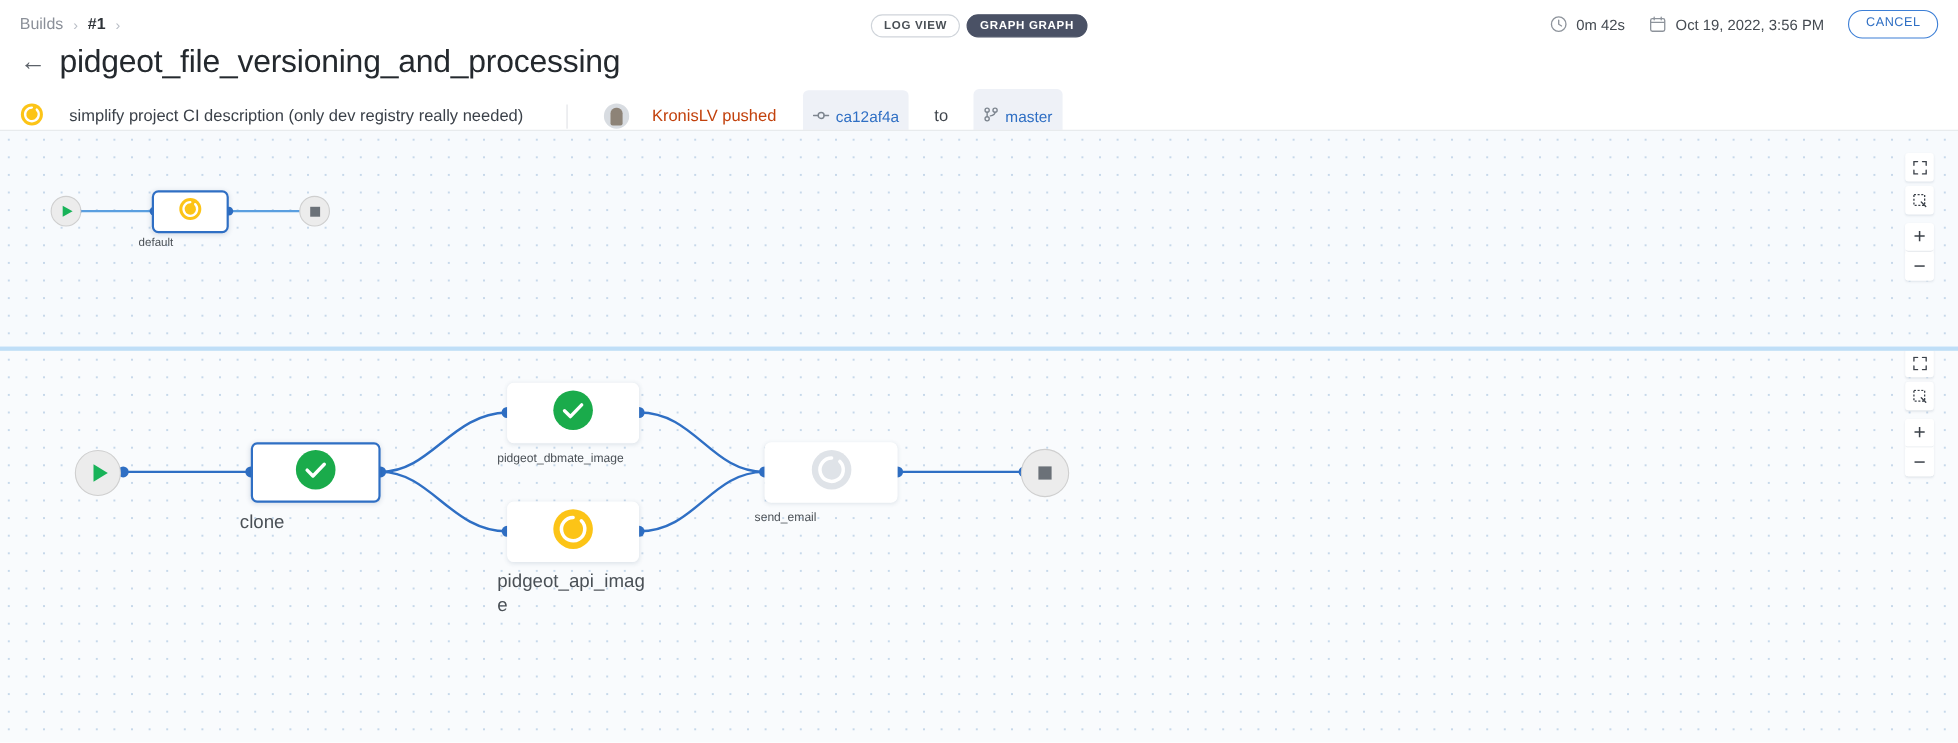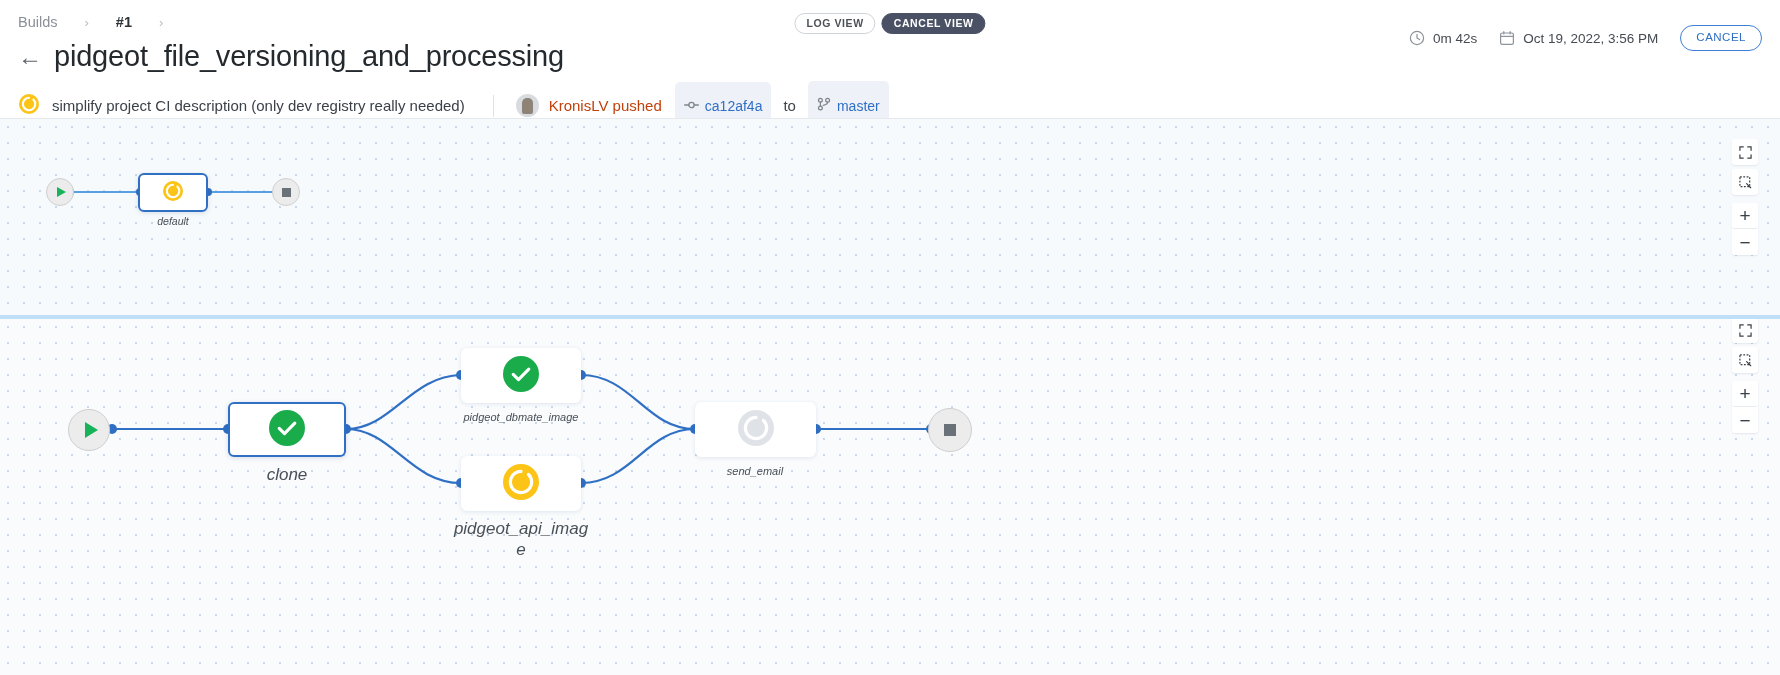--- a/index.html
+++ b/index.html
@@ -10,42 +10,42 @@
     font-family: "Liberation Sans", sans-serif;
     -webkit-font-smoothing: antialiased;
   }
 
   
   .topbar {
     position: absolute; top: 0; left: 0; width: 1780px; height: 44px;
     display: flex; align-items: center;
   }
   .breadcrumb {
-    display: flex; align-items: center; gap: 27px;
+    display: flex; align-items: center; gap: 9px;
     margin-left: 18px; font-size: 14.5px;
   }
   .bc-builds { color: #8a8f98; }
   .bc-sep { color: #b9bec6; font-size: 13px; }
   .bc-num { color: #2e3338; font-weight: bold; }
 
   .viewtoggle {
     position: absolute; left: 50%; top: 13px;
     transform: translateX(-50%);
     display: flex; align-items: flex-end; gap: 6px;
   }
   .vt-pill {
     font-size: 10.5px; font-weight: bold; letter-spacing: .6px;
     padding: 4px 11px 4px 11px; border-radius: 11px;
     line-height: 1;
   }
   .vt-off { border: 1px solid #cfd4da; color: #4a5056; background: #fff; }
   .vt-on  { background: #4a5165; color: #ffffff; border: 1px solid #4a5165; }
 
   .top-right {
-    position: absolute; right: 18px; top: 16px; height: 44px;
+    position: absolute; right: 18px; top: 0; height: 44px;
     display: flex; align-items: center; gap: 0;
     font-size: 13.5px; color: #454b52;
   }
   .meta-item { display: flex; align-items: center; gap: 8px; margin-right: 22px; }
   .meta-item svg { display: block; }
   .cancel-btn {
     border: 1px solid #3d7fd6; color: #2f6fc4; background: #fff;
     border-radius: 15px; padding: 6px 15px 6px 15px;
     font-size: 11.5px; letter-spacing: .5px; cursor: pointer;
     line-height: 1;
@@ -57,21 +57,21 @@
     display: flex; align-items: center; gap: 12px;
   }
   .back-arrow { color: #5c6269; font-size: 24px; line-height: 1; cursor: pointer; }
   .page-title {
     font-size: 29px; color: #24292e; letter-spacing: -.2px;
     font-weight: normal;
   }
 
   .subrow {
     position: absolute; top: 81px; left: 18px;
-    display: flex; align-items: center; gap: 0;
+    display: flex; align-items: center; gap: 11px;
     font-size: 15px; color: #3f454c;
   }
   .status-dot { margin-right: 12px; display: block; }
   .commit-msg { color: #3b4149; }
   .sub-divider {
     width: 1px; height: 22px; background: #dfe2e6;
     margin: 0 22px 0 28px;
   }
   .avatar {
     width: 23px; height: 23px; border-radius: 50%;
@@ -137,22 +137,22 @@
     box-shadow: 0 1px 4px rgba(45,70,110,.12);
   }
   .node-selected { border: 2px solid #2f6fc4; box-shadow: 0 1px 5px rgba(45,70,110,.16); }
   .node-plain { border: 1px solid #ffffff; }
   .endpoint {
     position: absolute; border-radius: 50%;
     background: #ececec; border: 1px solid #cfcfcf;
     display: flex; align-items: center; justify-content: center;
   }
   .node-label {
-    position: absolute; text-align: center;
-    color: #4a5056; line-height: 1.22; font-style: italic;
+    position: absolute; 
+    color: #4a5056; line-height: 1.22;
   }
 
   .sq-stop { width: 12px; height: 12px; background: #6b7178; }
   .tri-play {
     width: 0; height: 0;
     border-left: 13px solid #18b359;
     border-top: 8px solid transparent;
     border-bottom: 8px solid transparent;
     margin-left: 4px;
   }
@@ -170,21 +170,21 @@
 <div class="topbar">
   <div class="breadcrumb">
     <span class="bc-builds">Builds</span>
     <span class="bc-sep">›</span>
     <span class="bc-num">#1</span>
     <span class="bc-sep">›</span>
   </div>
 
   <div class="viewtoggle">
     <div class="vt-pill vt-off">LOG VIEW</div>
-    <div class="vt-pill vt-on">CANCEL VIEW</div>
+    <div class="vt-pill vt-on">GRAPH GRAPH</div>
   </div>
 
   <div class="top-right">
     <div class="meta-item">
       <span>
         <svg width="16" height="16" viewBox="0 0 16 16" fill="none">
           <circle cx="8" cy="8" r="6.6" stroke="#8d939b" stroke-width="1.2"></circle>
           <path d="M8 4.4V8l2.6 1.6" stroke="#8d939b" stroke-width="1.2" stroke-linecap="round"></path>
         </svg>
       </span>

